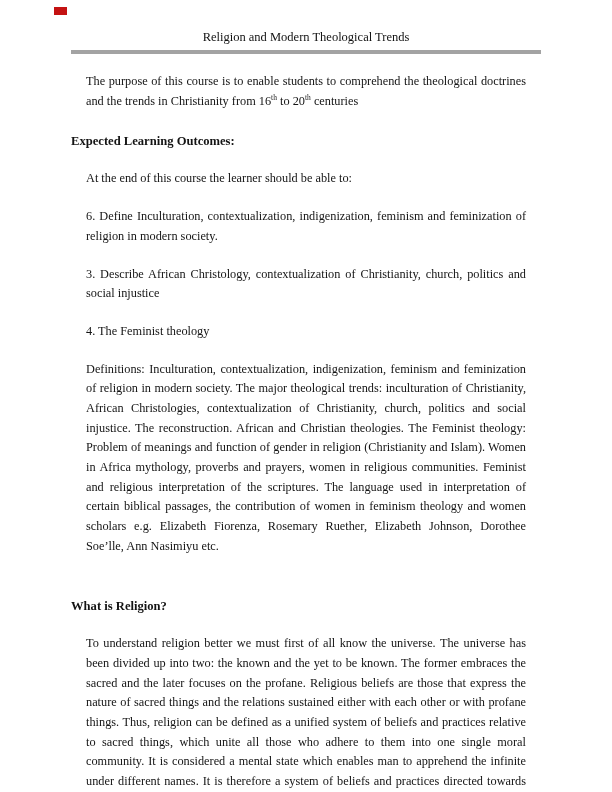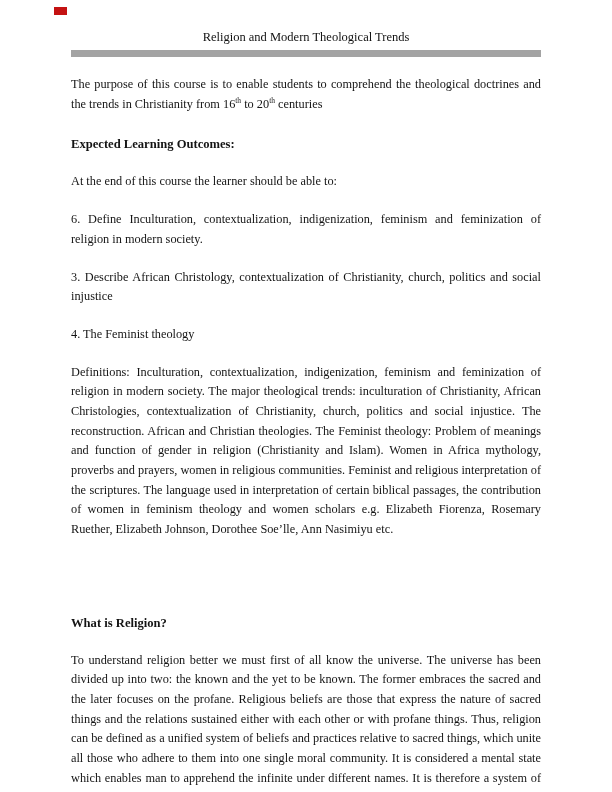--- a/index.html
+++ b/index.html
@@ -22,46 +22,46 @@
     position: absolute;
     left: 54px;
     top: 7px;
     width: 13px;
     height: 8px;
     background: #c41212;
   }
   .doc-header {
     text-align: center;
     padding-bottom: 5px;
-    border-bottom: 7px solid #a3a3a3;
+    border-bottom: 4px solid #a3a3a3;
     margin-bottom: 18px;
   }
   .doc-title {
     font-size: 12.5px;
     line-height: 1.2;
     color: #111111;
   }
   .doc-body {
     font-size: 12.3px;
     line-height: 1.6;
   }
   .heading {
     font-weight: bold;
     font-size: 12.6px;
     margin: 20px 0 18px 0;
   }
   .para {
     text-align: justify;
-    margin: 18px 0;
+    margin: 18px 15px;
   }
   .para:last-child {
     margin-bottom: 0;
   }
   .spacer-large {
-    margin-top: 73px;
+    margin-top: 40px;
   }
   sup {
     font-size: 7.5px;
     vertical-align: super;
     line-height: 0;
   }
 </style>
 </head>
 <body>
 

